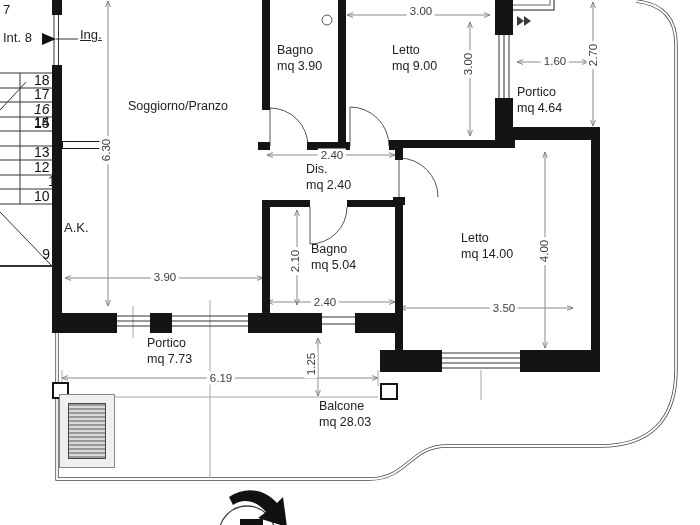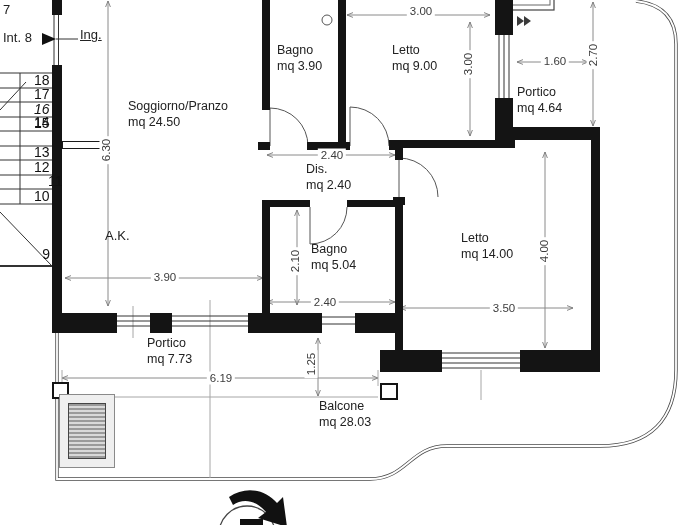--- a/index.html
+++ b/index.html
@@ -143,25 +143,24 @@
 
   <div class="stub" style="left:62px;top:141px;width:40px;height:8px;"></div>
 
   <div class="gro">
     <div class="gri"></div>
   </div>
 
   <div class="rl sm" style="left:3px;top:2px;">7</div>
   <div class="rl sm" style="left:3px;top:30px;">Int. 8</div>
   <div class="rl sm" style="left:80px;top:27px;text-decoration:underline;">Ing.</div>
-  <div class="rl sm" style="left:64px;top:228px;margin-left:41px;">A.K.</div>
+  <div class="rl sm" style="left:64px;top:220px;">A.K.</div>
 
   <div class="rl" style="left:128px;top:98px;">
     <span>Soggiorno/Pranzo</span>
-    <span>mq 24.50</span>
   </div>
   <div class="rl" style="left:277px;top:42px;">
     <span>Bagno</span>
     <span>mq 3.90</span>
   </div>
   <div class="rl" style="left:392px;top:42px;">
     <span>Letto</span>
     <span>mq 9.00</span>
   </div>
   <div class="rl" style="left:517px;top:84px;">

